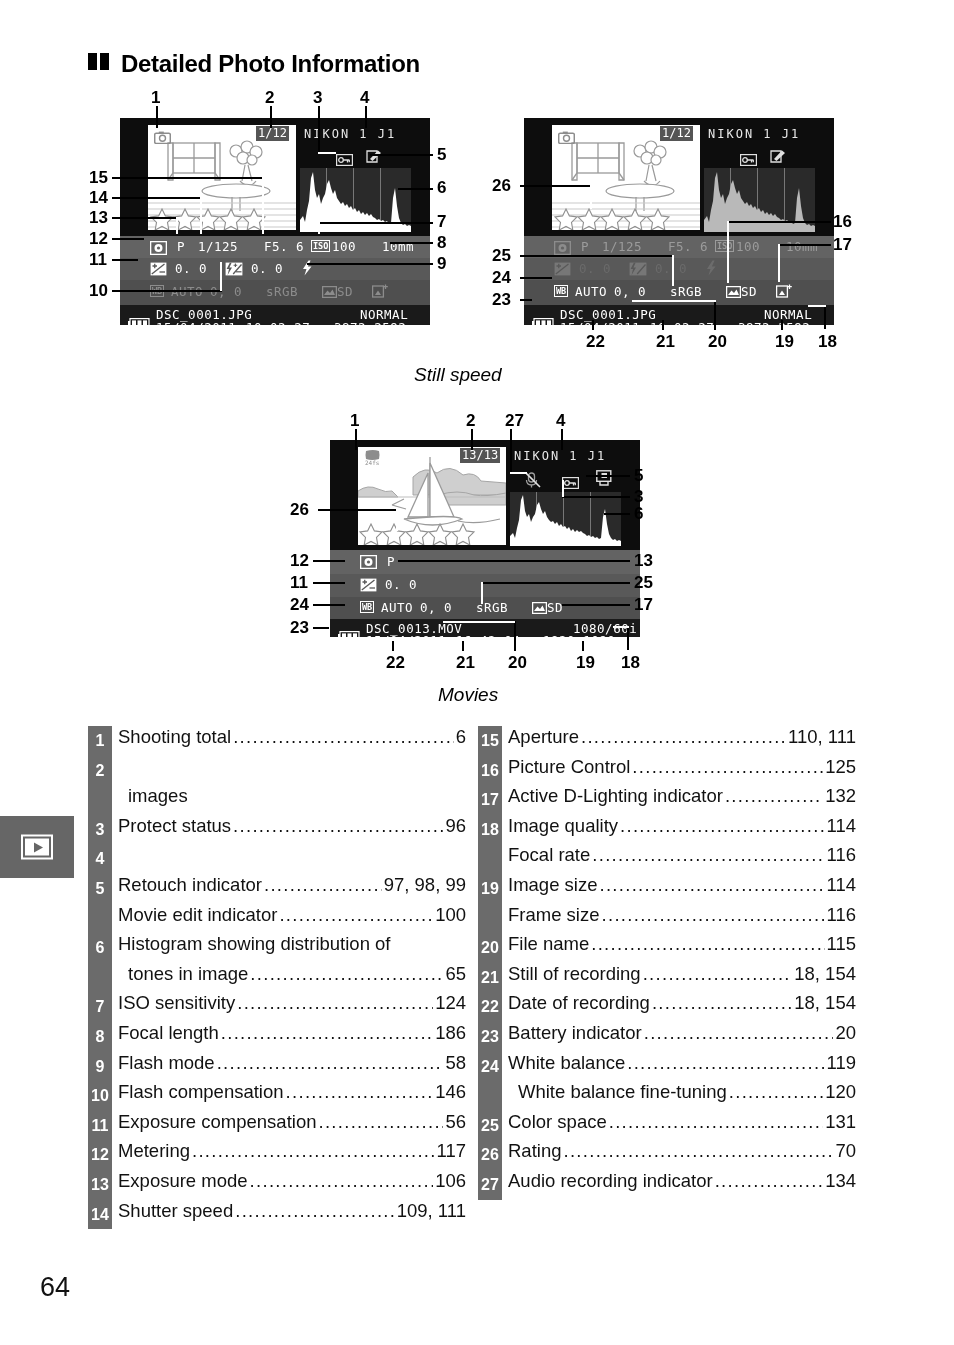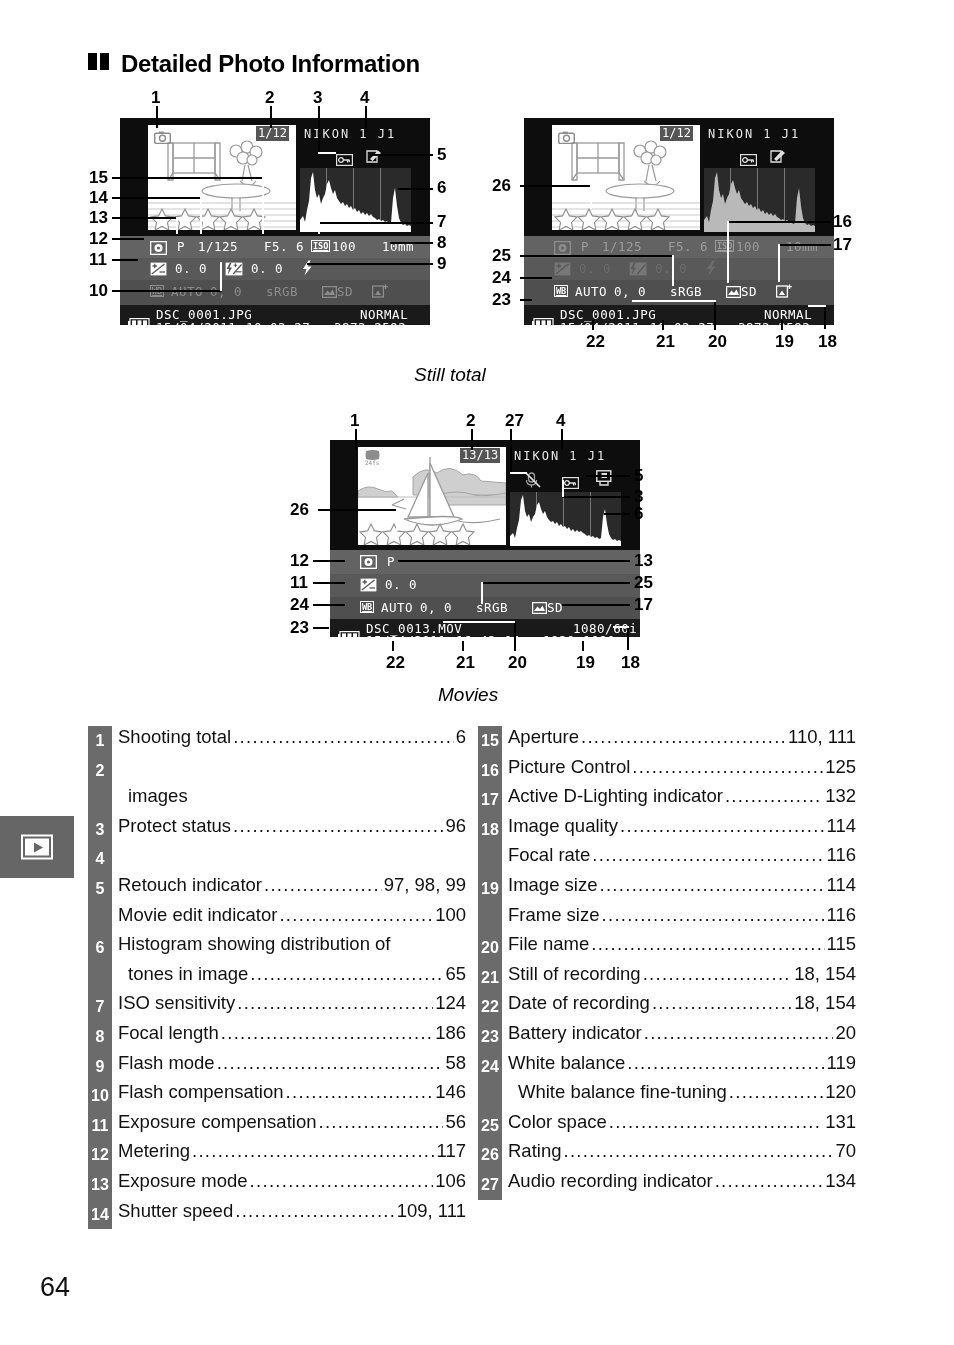--- a/index.html
+++ b/index.html
@@ -68,21 +68,20 @@
   .r2{background:#595959;}
   .r3{background:#4f4f4f;}
   .r4{background:#1a1a1a;}
   .txt{position:absolute;color:#ffffff;font-size:12.5px;white-space:nowrap;letter-spacing:0.5px;}
   .txt.dim{color:#8c8c8c;}
   .txt.grey{color:#9b9b9b;}
   .boxicon{
     display:inline-block;border:1.5px solid currentColor;font-size:8.5px;
     line-height:10px;padding:0 1px;vertical-align:2px;font-weight:bold;
     letter-spacing:0;
-    text-decoration:underline;
   }
   
   .num{
     position:absolute;font-family:"Liberation Sans",sans-serif;
     font-weight:bold;font-size:17px;color:#000;white-space:nowrap;
   }
   .ln-h{position:absolute;height:2px;background:#000;}
   .ln-v{position:absolute;width:2px;background:#000;}
   .ln-h.w{background:#ffffff;}
   .ln-v.w{background:#ffffff;}
@@ -547,21 +546,21 @@
 <div class="num" style="left:708px;top:332px;">20</div>
 <div class="ln-v" style="left:714px;top:300px;height:30px;"></div>
 <div class="ln-h w" style="left:632px;top:300px;width:84px;"></div>
 
 <div class="num" style="left:656px;top:332px;">21</div>
 <div class="ln-v" style="left:662px;top:320px;height:10px;"></div>
 
 <div class="num" style="left:586px;top:332px;">22</div>
 <div class="ln-v" style="left:592px;top:320px;height:10px;"></div>
 
-<div class="caption" style="left:414px;top:364px;">Still total</div>
+<div class="caption" style="left:414px;top:364px;">Still speed</div>
 
 <div class="lcd" style="left:330px;top:440px;width:310px;height:197px;">
 
   <div class="top" style="height:110px;"></div>
 
   <div class="thumb" style="left:28px;top:7px;width:148px;height:98px;">
     <svg width="148" height="98" viewBox="0 0 148 98">
       <rect x="0" y="0" width="148" height="98" fill="#ffffff"></rect>
 
       <g fill="#cfcfcf" stroke="#a6a6a6" stroke-width="1">

